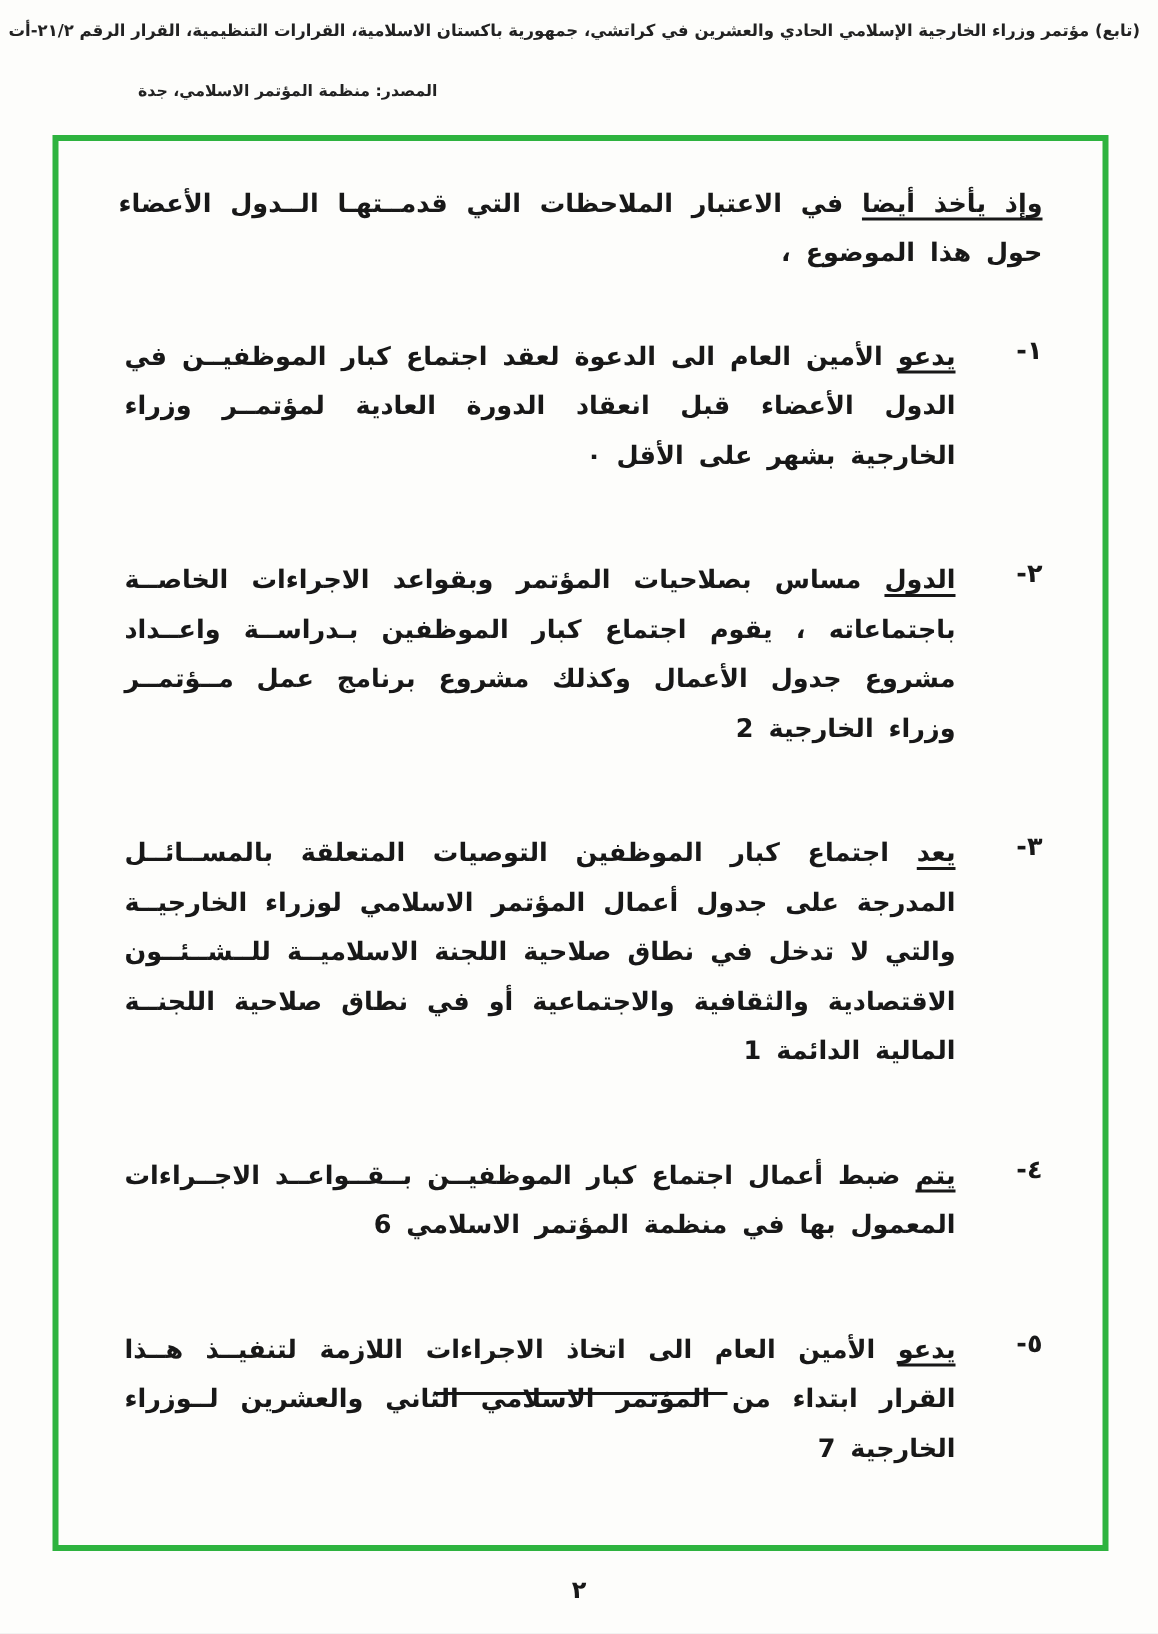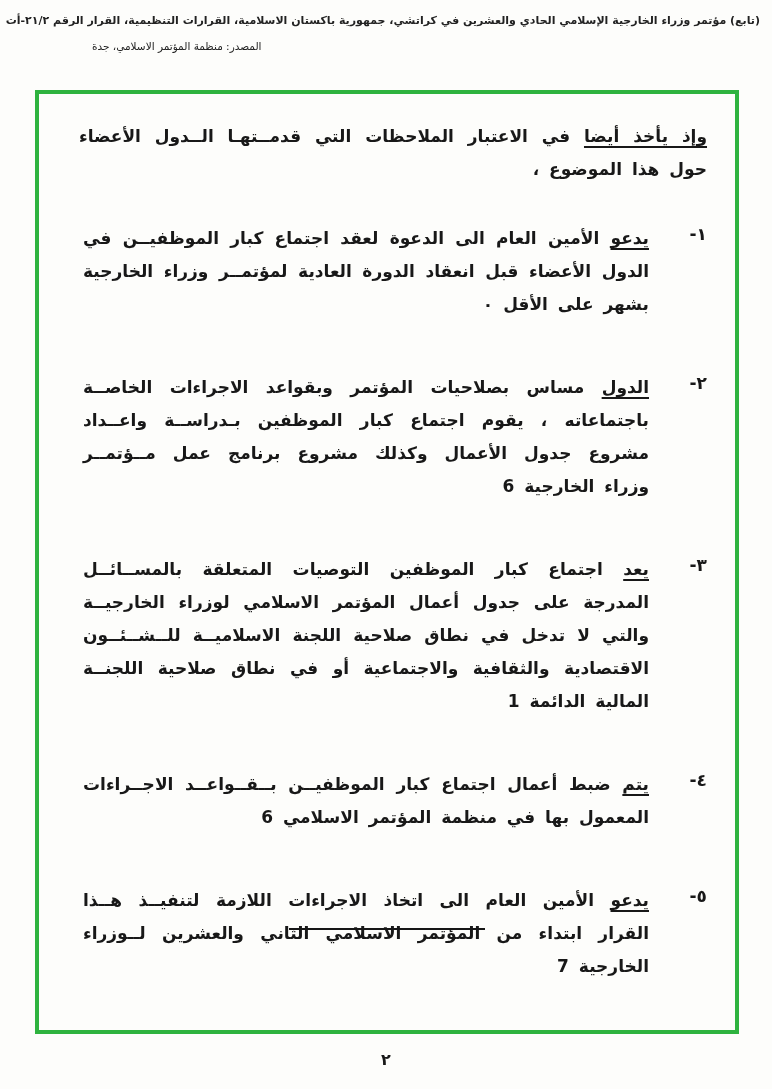--- a/index.html
+++ b/index.html
@@ -22,39 +22,39 @@
     top: 14px; right: 12px; left: 10px;
     direction: rtl;
     text-align: center;
     font-size: 11px;
     font-weight: bold;
     white-space: nowrap;
     color: #222;
   }
   .doc-header-line2 {
     position: absolute;
-    top: 40px; left: 92px;
+    top: 55px; left: 92px;
     direction: rtl;
     font-size: 10.5px;
-    font-weight: normal;
+    font-weight: bold;
     color: #222;
   }
   
   .frame {
     position: absolute;
     top: 90px; left: 35px;
     width: 704px; height: 944px;
     border: 4px solid var(--frame_green, #2eb33f);
     background: transparent;
   }
   .content {
     position: absolute;
     inset: 0;
     direction: rtl;
-    padding: 26px 28px 0 40px;
+    padding: 26px 40px 0 40px;
     font-size: 17px;
     line-height: 33px;
     font-weight: bold;
     word-spacing: 4px;
   }
   .preamble {
     margin: 0 0 32px 0;
     text-align: justify;
   }
   .clauses {
@@ -115,21 +115,21 @@
 
       <ol class="clauses">
 
         <li class="clause">
           <span class="clause-number">١-</span>
           <p class="clause-text"><span class="u">يدعو</span><span> الأمين العام الى الدعوة لعقد اجتماع كبار الموظفيــن في الدول الأعضاء قبل انعقاد الدورة العادية لمؤتمــر وزراء الخارجية بشهر على الأقل ٠</span></p>
         </li>
 
         <li class="clause">
           <span class="clause-number">٢-</span>
-          <p class="clause-text"><span class="u">الدول</span><span> مساس بصلاحيات المؤتمر وبقواعد الاجراءات الخاصــة باجتماعاته ، يقوم اجتماع كبار الموظفين بـدراســة واعــداد مشروع جدول الأعمال وكذلك مشروع برنامج عمل مــؤتمــر وزراء الخارجية 6</span></p>
+          <p class="clause-text"><span class="u">الدول</span><span> مساس بصلاحيات المؤتمر وبقواعد الاجراءات الخاصــة باجتماعاته ، يقوم اجتماع كبار الموظفين بـدراســة واعــداد مشروع جدول الأعمال وكذلك مشروع برنامج عمل مــؤتمــر وزراء الخارجية 2</span></p>
         </li>
 
         <li class="clause">
           <span class="clause-number">٣-</span>
           <p class="clause-text"><span class="u">يعد</span><span> اجتماع كبار الموظفين التوصيات المتعلقة بالمســائــل المدرجة على جدول أعمال المؤتمر الاسلامي لوزراء الخارجيــة والتي لا تدخل في نطاق صلاحية اللجنة الاسلاميــة للــشــئــون الاقتصادية والثقافية والاجتماعية أو في نطاق صلاحية اللجنــة المالية الدائمة 1</span></p>
         </li>
 
         <li class="clause">
           <span class="clause-number">٤-</span>
           <p class="clause-text"><span class="u">يتم</span><span> ضبط أعمال اجتماع كبار الموظفيــن بــقــواعــد الاجــراءات المعمول بها في منظمة المؤتمر الاسلامي 6</span></p>

